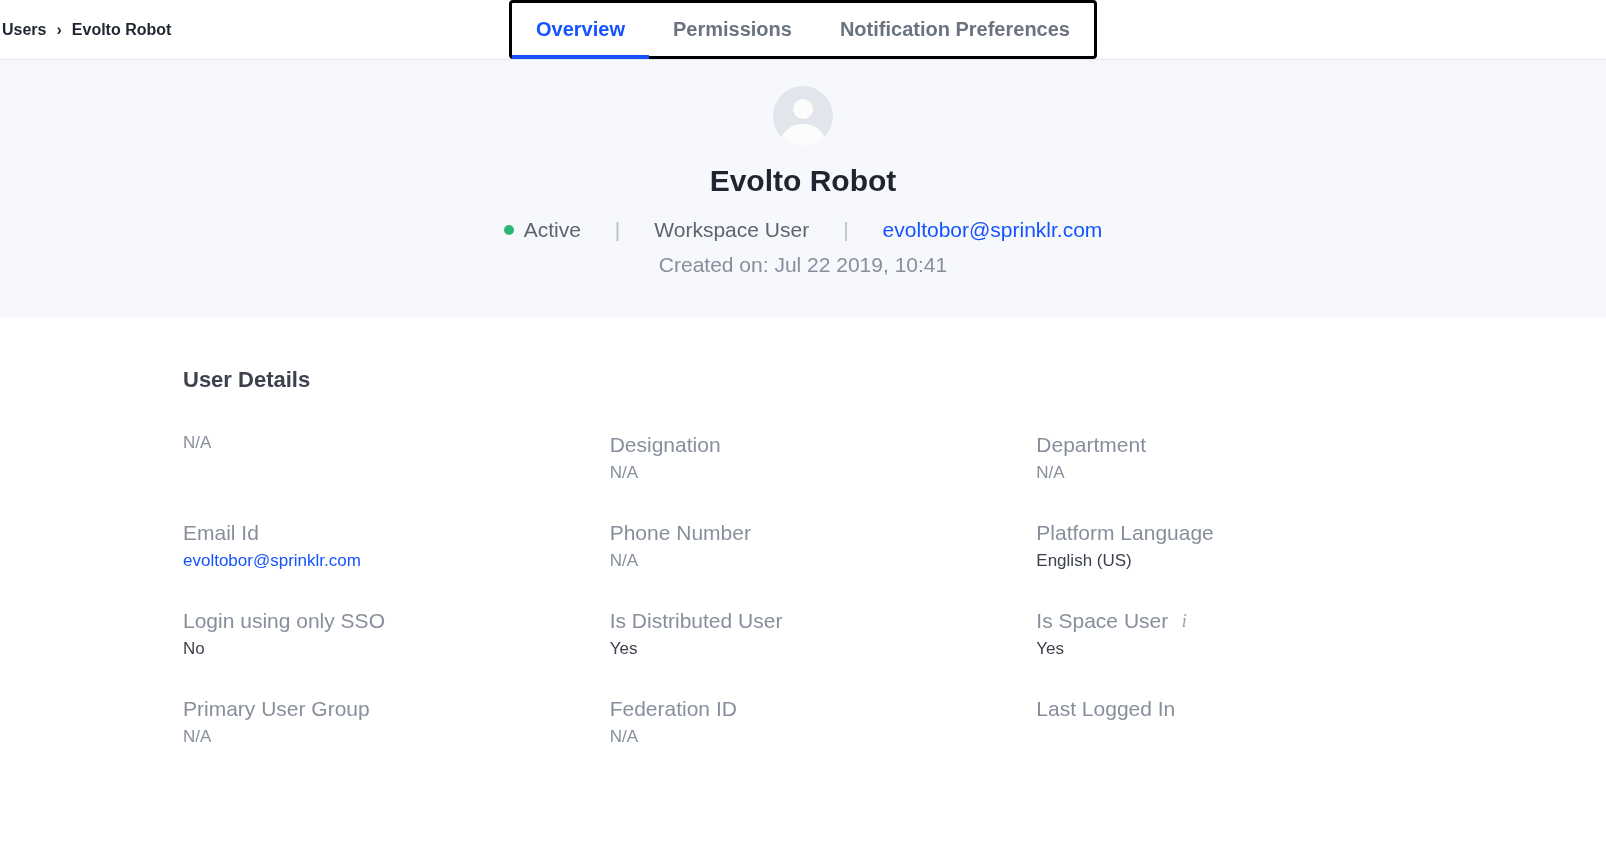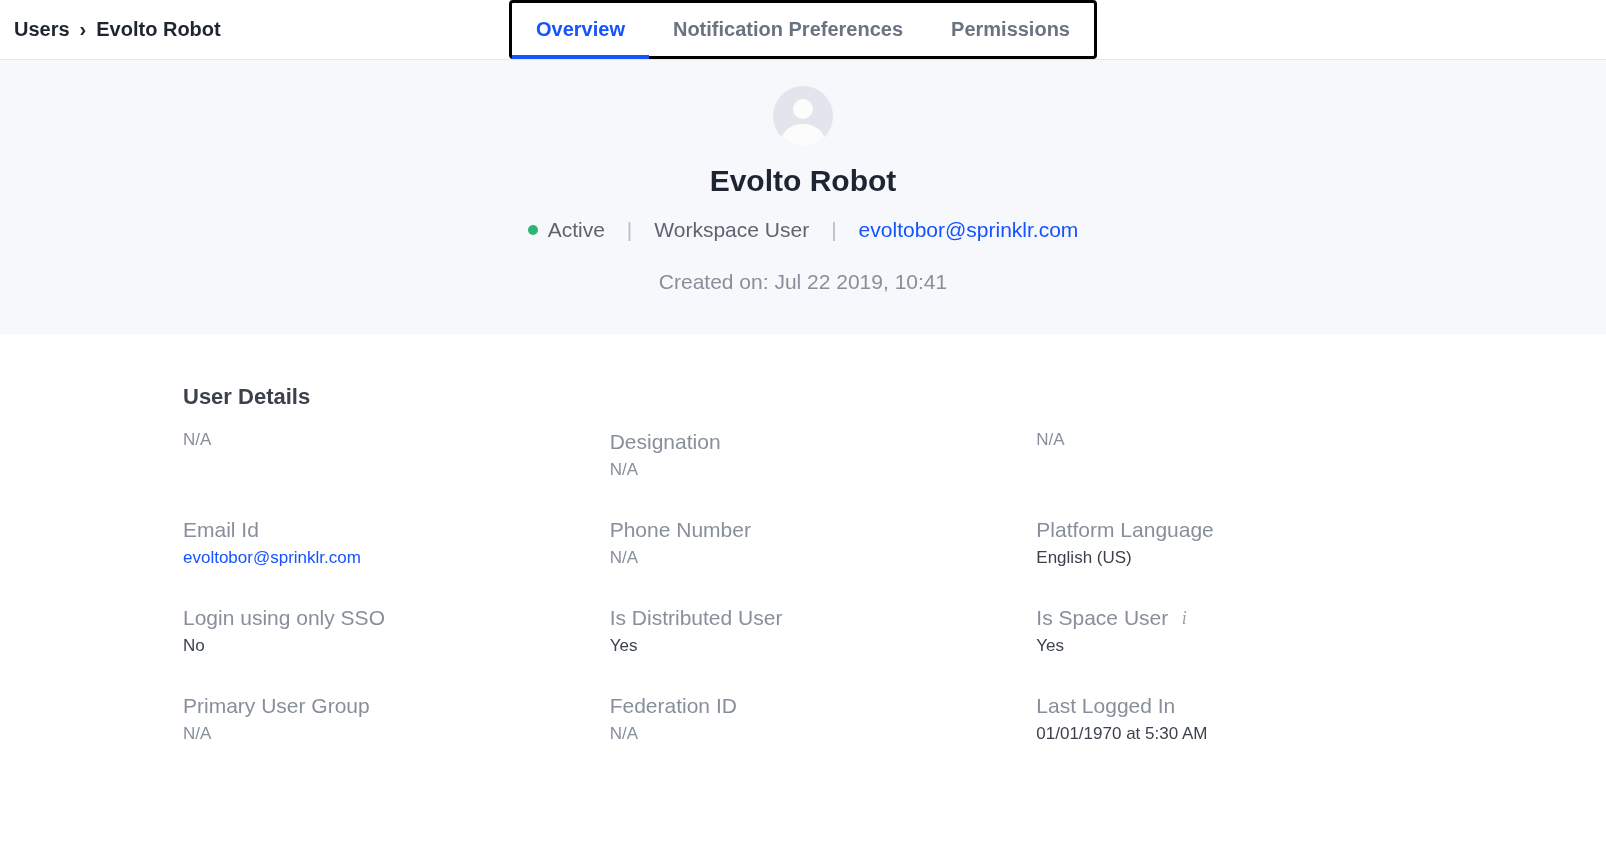--- a/index.html
+++ b/index.html
@@ -17,23 +17,23 @@
     display: flex;
     align-items: center;
     height: 60px;
     border-bottom: 1px solid #e5e7eb;
     position: relative;
   }
   .breadcrumb {
     display: flex;
     align-items: center;
     gap: 10px;
-    font-size: 20px;
-    font-weight: 700;
-    padding-left: 14px;
+    font-size: 16px;
+    font-weight: 700;
+    padding-left: 2px;
     color: #1f2530;
   }
   .breadcrumb .chevron {
     font-weight: 700;
     color: #1f2530;
   }
   .tabs-wrapper {
     position: absolute;
     left: 50%;
     transform: translateX(-50%);
@@ -105,24 +105,24 @@
   }
   .hero-name {
     font-size: 30px;
     font-weight: 700;
     color: #1f2530;
     margin-bottom: 20px;
   }
   .hero-meta {
     display: flex;
     align-items: center;
-    gap: 22px;
+    gap: 34px;
     font-size: 21px;
     color: #5d6470;
-    margin-bottom: 28px;
+    margin-bottom: 11px;
   }
   .hero-meta .sep {
     color: #b7bdc9;
     font-weight: 300;
   }
   .status {
     display: flex;
     align-items: center;
     gap: 10px;
   }
@@ -146,21 +146,21 @@
     padding: 50px 0 0 0;
   }
   .details-inner {
     width: 1240px;
     margin: 0 auto;
   }
   .details-title {
     font-size: 22px;
     font-weight: 700;
     color: #3c424d;
-    margin-bottom: 20px;
+    margin-bottom: 40px;
   }
   .details-grid {
     display: grid;
     grid-template-columns: repeat(3, 1fr);
     column-gap: 40px;
     row-gap: 38px;
   }
   .field-label {
     font-size: 21px;
     color: #878f9c;
@@ -200,24 +200,24 @@
     <span>Users</span>
     <span class="chevron">›</span>
     <span>Evolto Robot</span>
   </div>
 
   <div class="tabs-wrapper">
     <div class="tab active">
       <span>Overview</span>
     </div>
     <div class="tab">
-      <span>Notification Preferences</span>
+      <span>Permissions</span>
     </div>
     <div class="tab">
-      <span>Permissions</span>
+      <span>Notification Preferences</span>
     </div>
   </div>
 </div>
 
 <div class="hero">
   <div class="avatar"></div>
   <div class="hero-name">Evolto Robot</div>
   <div class="hero-meta">
     <span class="status">
       <span class="status-dot"></span>
@@ -241,20 +241,21 @@
     <div class="details-grid">
 
       <div>
         <div class="field-value na">N/A</div>
       </div>
       <div>
         <div class="field-label">Designation</div>
         <div class="field-value na">N/A</div>
       </div>
       <div>
+        <div class="field-label">Department</div>
         <div class="field-value na">N/A</div>
       </div>
 
       <div>
         <div class="field-label">Email Id</div>
         <div class="field-value link">evoltobor@sprinklr.com</div>
       </div>
       <div>
         <div class="field-label">Phone Number</div>
         <div class="field-value na">N/A</div>
@@ -283,18 +284,17 @@
       <div>
         <div class="field-label">Primary User Group</div>
         <div class="field-value na">N/A</div>
       </div>
       <div>
         <div class="field-label">Federation ID</div>
         <div class="field-value na">N/A</div>
       </div>
       <div>
         <div class="field-label">Last Logged In</div>
-        <div class="field-value">01/01/1970 at 5:30 AM</div>
       </div>
 
     </div>
   </div>
 </div>
 
 </body></html>

